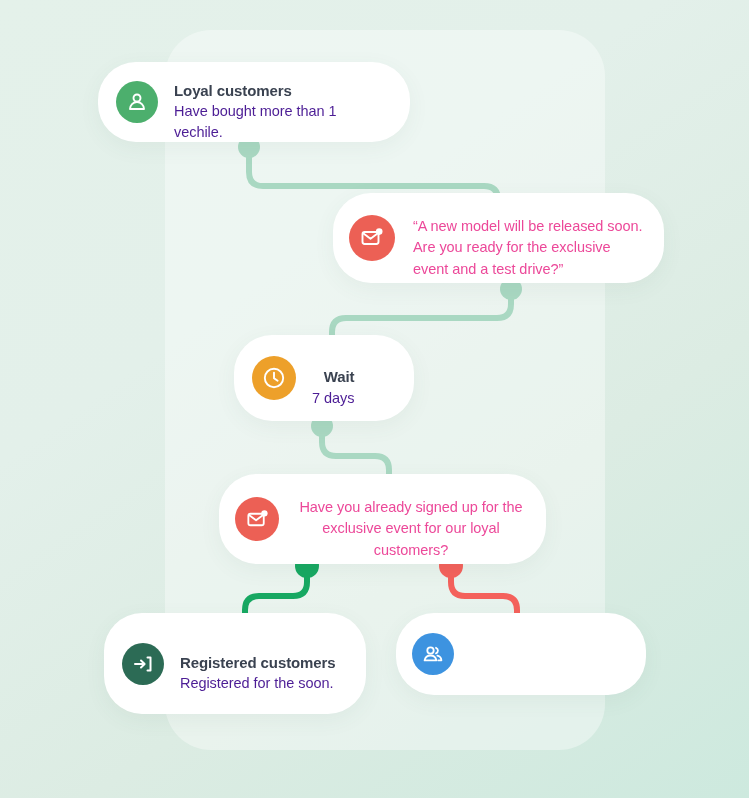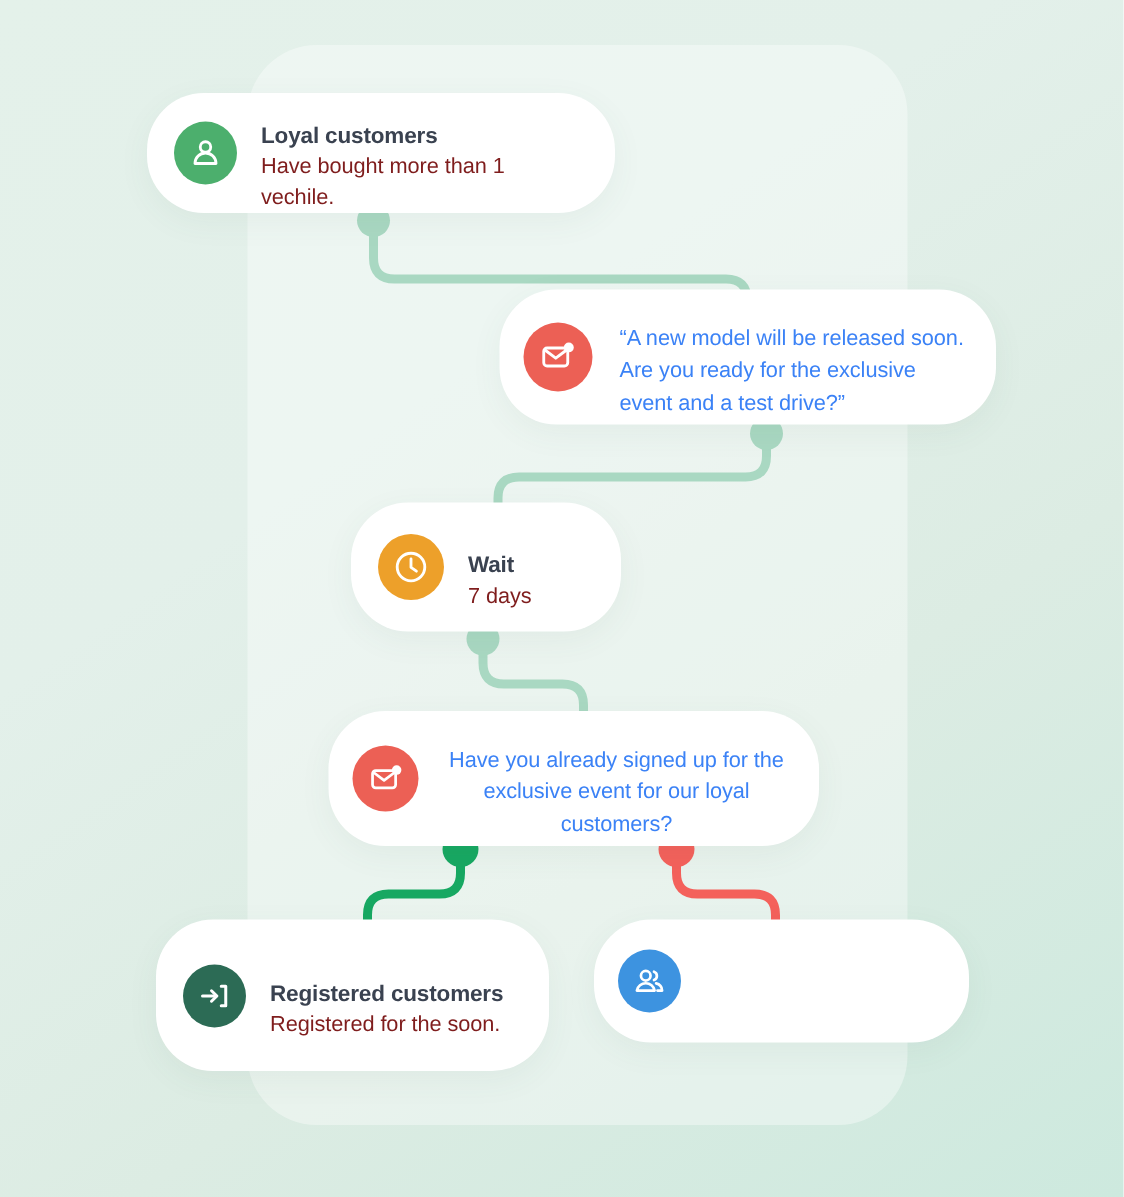--- a/index.html
+++ b/index.html
@@ -59,35 +59,35 @@
   }
   .card-title {
     font-size: 15px;
     font-weight: bold;
     color: #3a4250;
     letter-spacing: -0.1px;
     line-height: 1.35;
   }
   .card-sub {
     font-size: 14.5px;
-    color: #7f1d1d;
+    color: #4c1d95;
     line-height: 1.45;
     letter-spacing: -0.05px;
   }
   .card-body {
     font-size: 14.5px;
-    color: #3b82f6;
+    color: #ec4899;
     line-height: 1.48;
     letter-spacing: -0.05px;
   }
 
   
   #card-loyal   { left: 98px;  top: 62px;  width: 312px; height: 80px;  padding: 0 22px 0 18px; }
   #card-email1  { left: 333px; top: 193px; width: 331px; height: 90px;  padding: 0 20px 0 16px; }
-  #card-wait    { left: 234px; top: 335px; width: 180px; height: 86px;  padding: 0 20px 0 18px; }
+  #card-wait    { left: 234px; top: 335px; width: 180px; height: 86px;  padding: 0 20px 0 18px; text-align: right; }
   #card-email2  { left: 219px; top: 474px; width: 327px; height: 90px;  padding: 0 20px 0 16px; text-align: center; }
   #card-reg     { left: 104px; top: 613px; width: 262px; height: 101px;  padding: 0 20px 0 18px; }
   #card-segment { left: 396px; top: 613px; width: 250px; height: 82px;  padding: 0 18px 0 16px; }
 
   #card-loyal   .card-icon { width: 42px; height: 42px; background: #4caf6d; margin-right: 16px; }
   #card-email1  .card-icon { width: 46px; height: 46px; background: #ec6055; margin-right: 18px; }
   #card-wait    .card-icon { width: 44px; height: 44px; background: #eda02a; margin-right: 16px; }
   #card-email2  .card-icon { width: 44px; height: 44px; background: #ec6055; margin-right: 17px; }
   #card-reg     .card-icon { width: 42px; height: 42px; background: #2c6b55; margin-right: 16px; }
   #card-segment .card-icon { width: 42px; height: 42px; background: #3d93e0; margin-right: 16px; }

